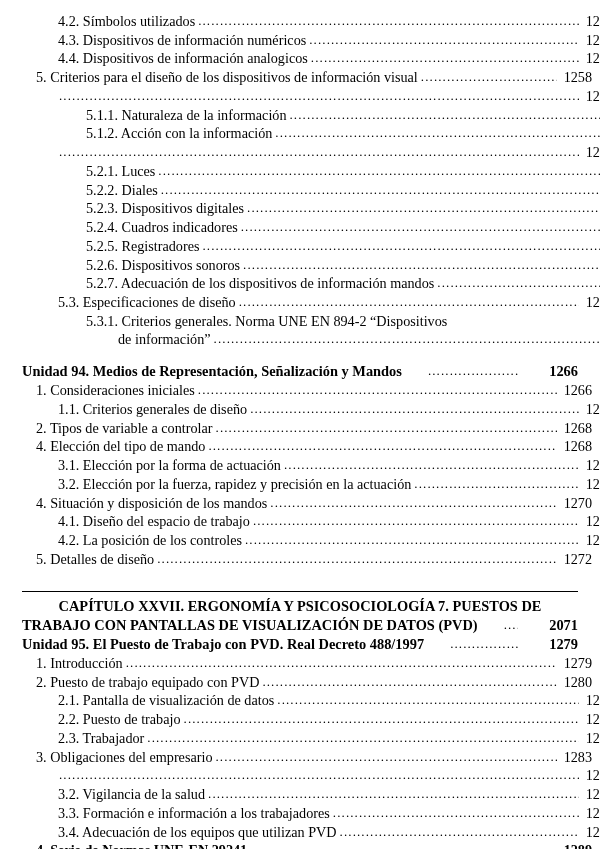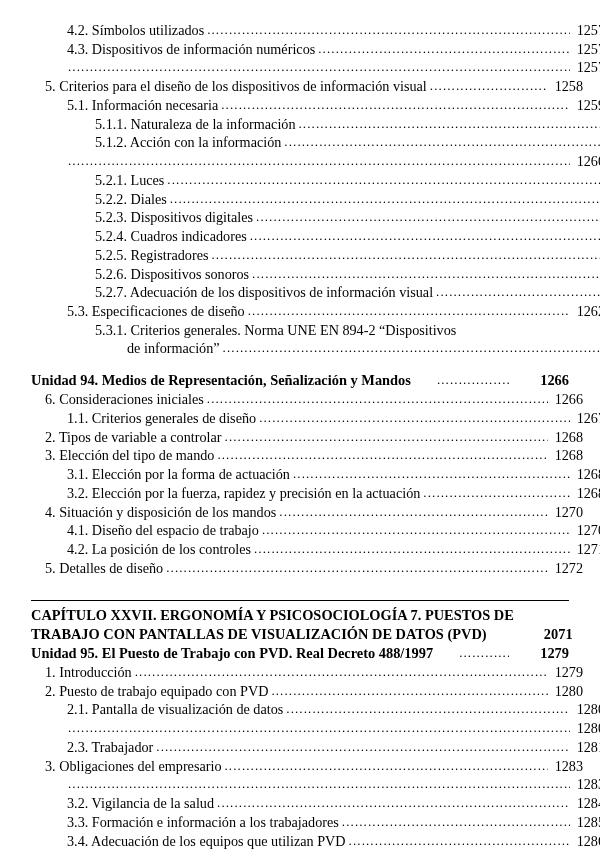--- a/index.html
+++ b/index.html
@@ -11,21 +11,21 @@
     width: 600px;
     height: 849px;
     font-family: "Liberation Serif", serif;
     color: #000000;
     overflow: hidden;
   }
   .page {
     position: relative;
     width: 600px;
     height: 849px;
-    padding: 17px;
+    padding: 8px;
     box-sizing: border-box;
     border-radius: 30px;
   }
   .toc {
     padding: 4px 14px 0 14px;
     box-sizing: border-box;
   }
   .entry {
     display: flex;
     align-items: baseline;
@@ -94,50 +94,51 @@
     position: relative;
     top: -1px;
   }
   .head-line .page-num {
     flex: 0 0 auto;
     text-align: right;
     min-width: 34px;
   }
   .wrapline {
     white-space: nowrap;
+    text-align: center;
   }
 </style>
 </head>
 <body>
 
 <div class="page">
   <div class="toc">
 
     <div id="top-entries">
         <div class="entry lvl2">
           <span class="label">4.2. Símbolos utilizados</span>
           <span class="dots">........................................................................................................................................</span>
           <span class="page-num">1257</span>
         </div>
         <div class="entry lvl2">
           <span class="label">4.3. Dispositivos de información numéricos</span>
           <span class="dots">........................................................................................................................................</span>
           <span class="page-num">1257</span>
         </div>
         <div class="entry lvl2">
+          <span class="label">4.4. Dispositivos de información analogicos</span>
           <span class="dots">........................................................................................................................................</span>
           <span class="page-num">1257</span>
         </div>
         <div class="entry lvl1">
           <span class="label">5. Criterios para el diseño de los dispositivos de información visual</span>
           <span class="dots">........................................................................................................................................</span>
           <span class="page-num">1258</span>
         </div>
         <div class="entry lvl2">
-          <span class="label">5.1. Información necesaria</span>
           <span class="dots">........................................................................................................................................</span>
           <span class="page-num">1259</span>
         </div>
         <div class="entry lvl3">
           <span class="label">5.1.1. Naturaleza de la información</span>
           <span class="dots">........................................................................................................................................</span>
         </div>
         <div class="entry lvl3">
           <span class="label">5.1.2. Acción con la información</span>
           <span class="dots">........................................................................................................................................</span>
@@ -164,21 +165,21 @@
         </div>
         <div class="entry lvl3">
           <span class="label">5.2.5. Registradores</span>
           <span class="dots">........................................................................................................................................</span>
         </div>
         <div class="entry lvl3">
           <span class="label">5.2.6. Dispositivos sonoros</span>
           <span class="dots">........................................................................................................................................</span>
         </div>
         <div class="entry lvl3">
-          <span class="label">5.2.7. Adecuación de los dispositivos de información visual</span>
+          <span class="label">5.2.7. Adecuación de los dispositivos de información mandos</span>
           <span class="dots">........................................................................................................................................</span>
         </div>
         <div class="entry lvl2">
           <span class="label">5.3. Especificaciones de diseño</span>
           <span class="dots">........................................................................................................................................</span>
           <span class="page-num">1262</span>
         </div>
         <div class="entry lvl3">
           <span class="label">5.3.1. Criterios generales. Norma UNE EN 894-2 “Dispositivos</span>
         </div>
@@ -193,36 +194,36 @@
     <div class="block-head">
       <div class="head-line">
         <span class="label">Unidad 94. Medios de Representación, Señalización y Mandos</span>
         <span class="dots">........................................................................................................................................</span>
         <span class="page-num">1266</span>
       </div>
     </div>
 
     <div id="unidad94-entries">
         <div class="entry lvl1">
-          <span class="label">6. Consideraciones iniciales</span>
+          <span class="label">1. Consideraciones iniciales</span>
           <span class="dots">........................................................................................................................................</span>
           <span class="page-num">1266</span>
         </div>
         <div class="entry lvl2">
           <span class="label">1.1. Criterios generales de diseño</span>
           <span class="dots">........................................................................................................................................</span>
           <span class="page-num">1267</span>
         </div>
         <div class="entry lvl1">
           <span class="label">2. Tipos de variable a controlar</span>
           <span class="dots">........................................................................................................................................</span>
           <span class="page-num">1268</span>
         </div>
         <div class="entry lvl1">
-          <span class="label">3. Elección del tipo de mando</span>
+          <span class="label">4. Elección del tipo de mando</span>
           <span class="dots">........................................................................................................................................</span>
           <span class="page-num">1268</span>
         </div>
         <div class="entry lvl2">
           <span class="label">3.1. Elección por la forma de actuación</span>
           <span class="dots">........................................................................................................................................</span>
           <span class="page-num">1268</span>
         </div>
         <div class="entry lvl2">
           <span class="label">3.2. Elección por la fuerza, rapidez y precisión en la actuación</span>
@@ -278,20 +279,21 @@
           <span class="label">2. Puesto de trabajo equipado con PVD</span>
           <span class="dots">........................................................................................................................................</span>
           <span class="page-num">1280</span>
         </div>
         <div class="entry lvl2">
           <span class="label">2.1. Pantalla de visualización de datos</span>
           <span class="dots">........................................................................................................................................</span>
           <span class="page-num">1280</span>
         </div>
         <div class="entry lvl2">
+          <span class="label">2.2. Puesto de trabajo</span>
           <span class="dots">........................................................................................................................................</span>
           <span class="page-num">1280</span>
         </div>
         <div class="entry lvl2">
           <span class="label">2.3. Trabajador</span>
           <span class="dots">........................................................................................................................................</span>
           <span class="page-num">1281</span>
         </div>
         <div class="entry lvl1">
           <span class="label">3. Obligaciones del empresario</span>

